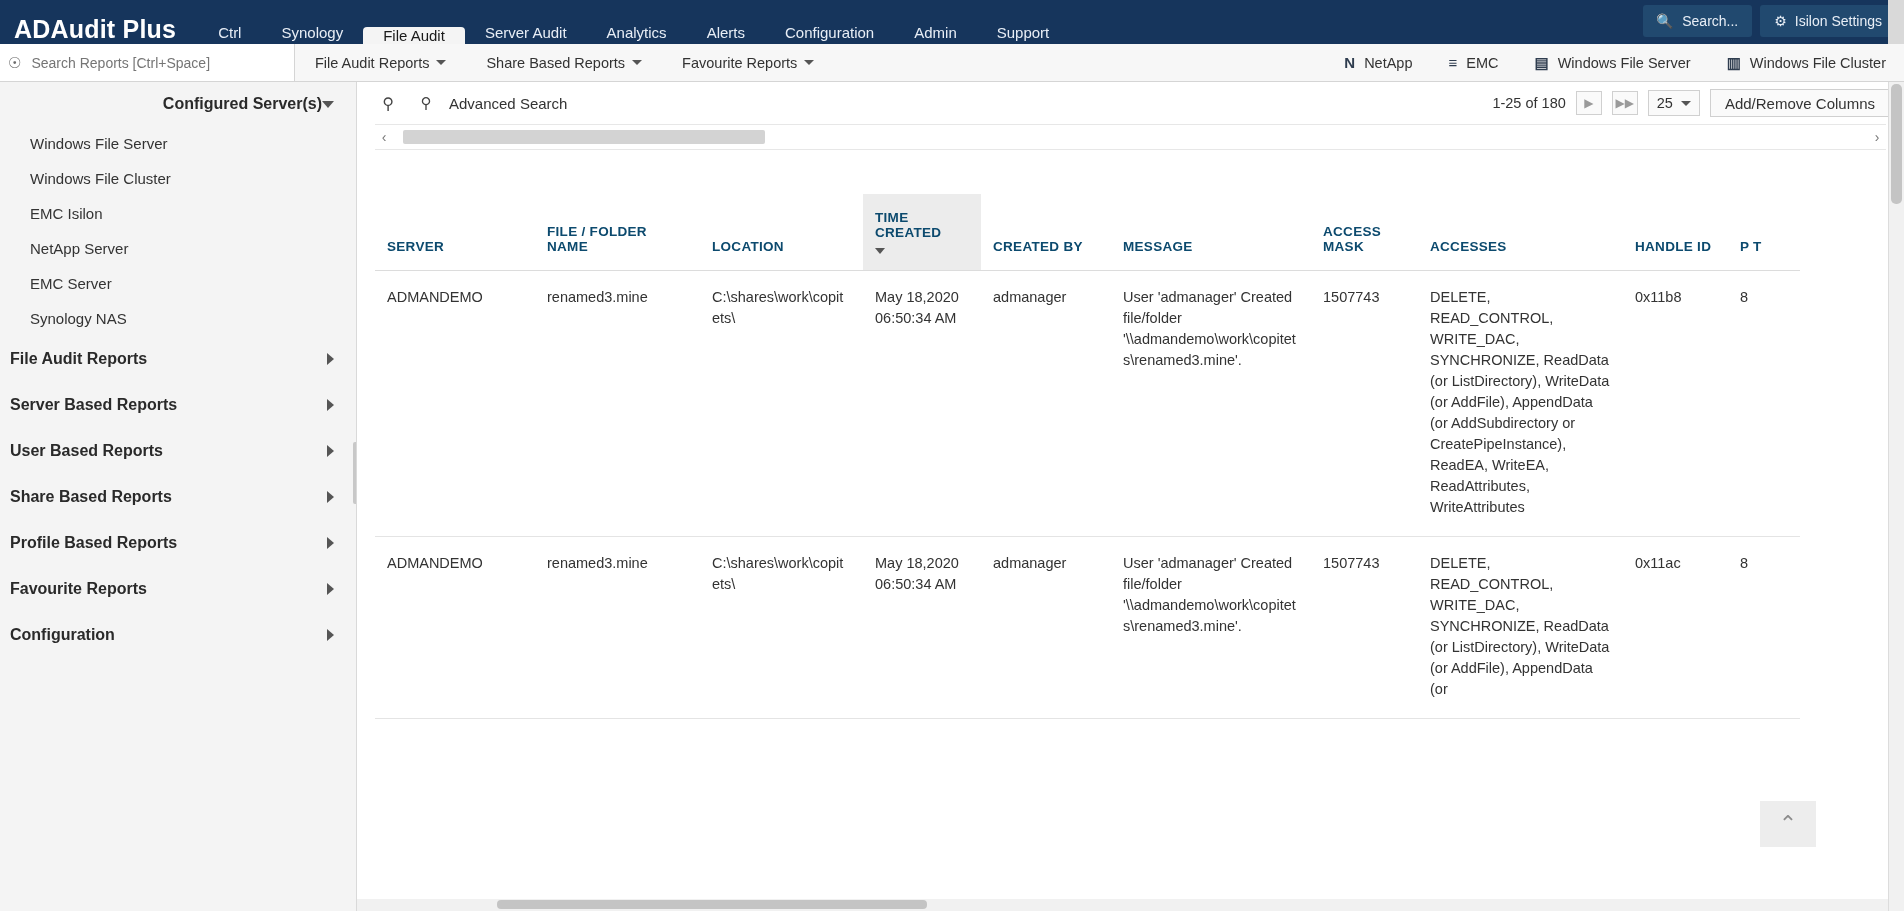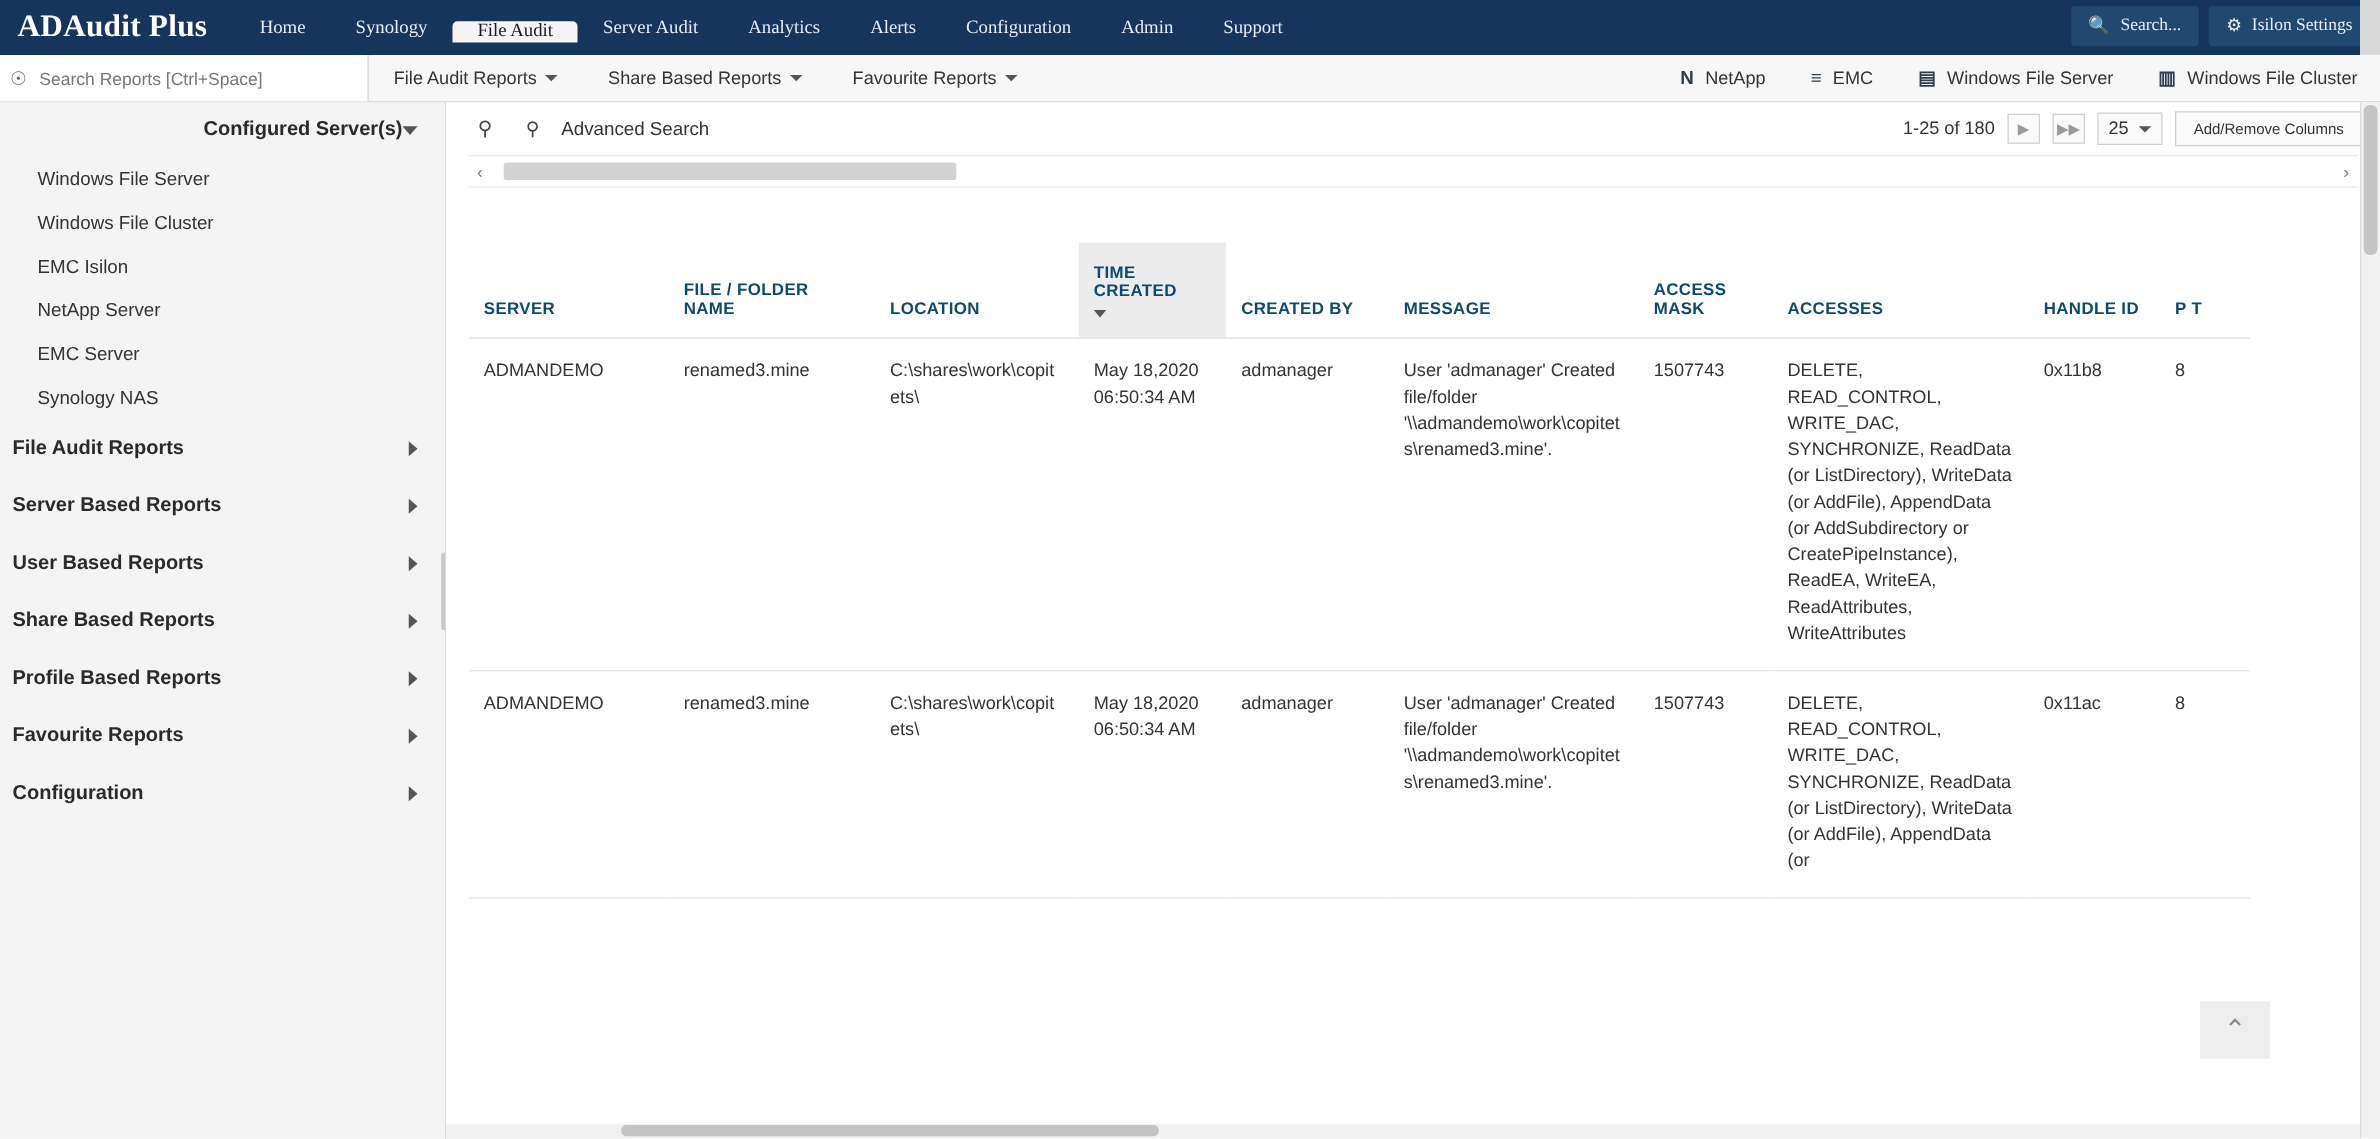--- a/index.html
+++ b/index.html
@@ -10,24 +10,23 @@
     font-family: "Liberation Sans", sans-serif;
     background: #ffffff;
     color: #333;
   }
 
   
   .topbar {
     height: 44px;
     background: #16355c;
     display: flex;
-    align-items: center;
+    align-items: flex-end;
     color: #fff;
     position: relative;
-    font-family: Liberation Serif, serif;
   }
   .brand {
     font-size: 25px;
     font-weight: bold;
     letter-spacing: .2px;
     padding: 0 22px 0 14px;
     display: flex;
     align-items: center;
     color: #ffffff;
     white-space: nowrap;
@@ -262,21 +261,21 @@
     padding: 2px 8px;
     font-size: 14.5px;
     cursor: pointer;
   }
   .addcols {
     border: 1px solid #d0d0d0;
     background: #fafafa;
     height: 28px;
     display: flex; align-items: center;
     padding: 0 14px;
-    font-size: 12px;
+    font-size: 15px;
     color: #333;
     cursor: pointer;
   }
 
   
   .hscroll {
     height: 26px;
     margin: 0 18px 0 18px;
     display: flex;
     align-items: center;
@@ -399,21 +398,21 @@
     font-size: 15px;
     color: #6b6b6b;
   }
 </style>
 </head>
 <body>
 
 <div class="topbar">
   <div class="brand">ADAudit Plus</div>
   <div class="nav-items">
-    <div class="nav-item">Home</div>
+    <div class="nav-item">Ctrl</div>
     <div class="nav-item">Synology</div>
     <div class="nav-item active">File Audit</div>
     <div class="nav-item">Server Audit</div>
     <div class="nav-item">Analytics</div>
     <div class="nav-item">Alerts</div>
     <div class="nav-item">Configuration</div>
     <div class="nav-item">Admin</div>
     <div class="nav-item">Support</div>
   </div>
   <div class="top-right">

